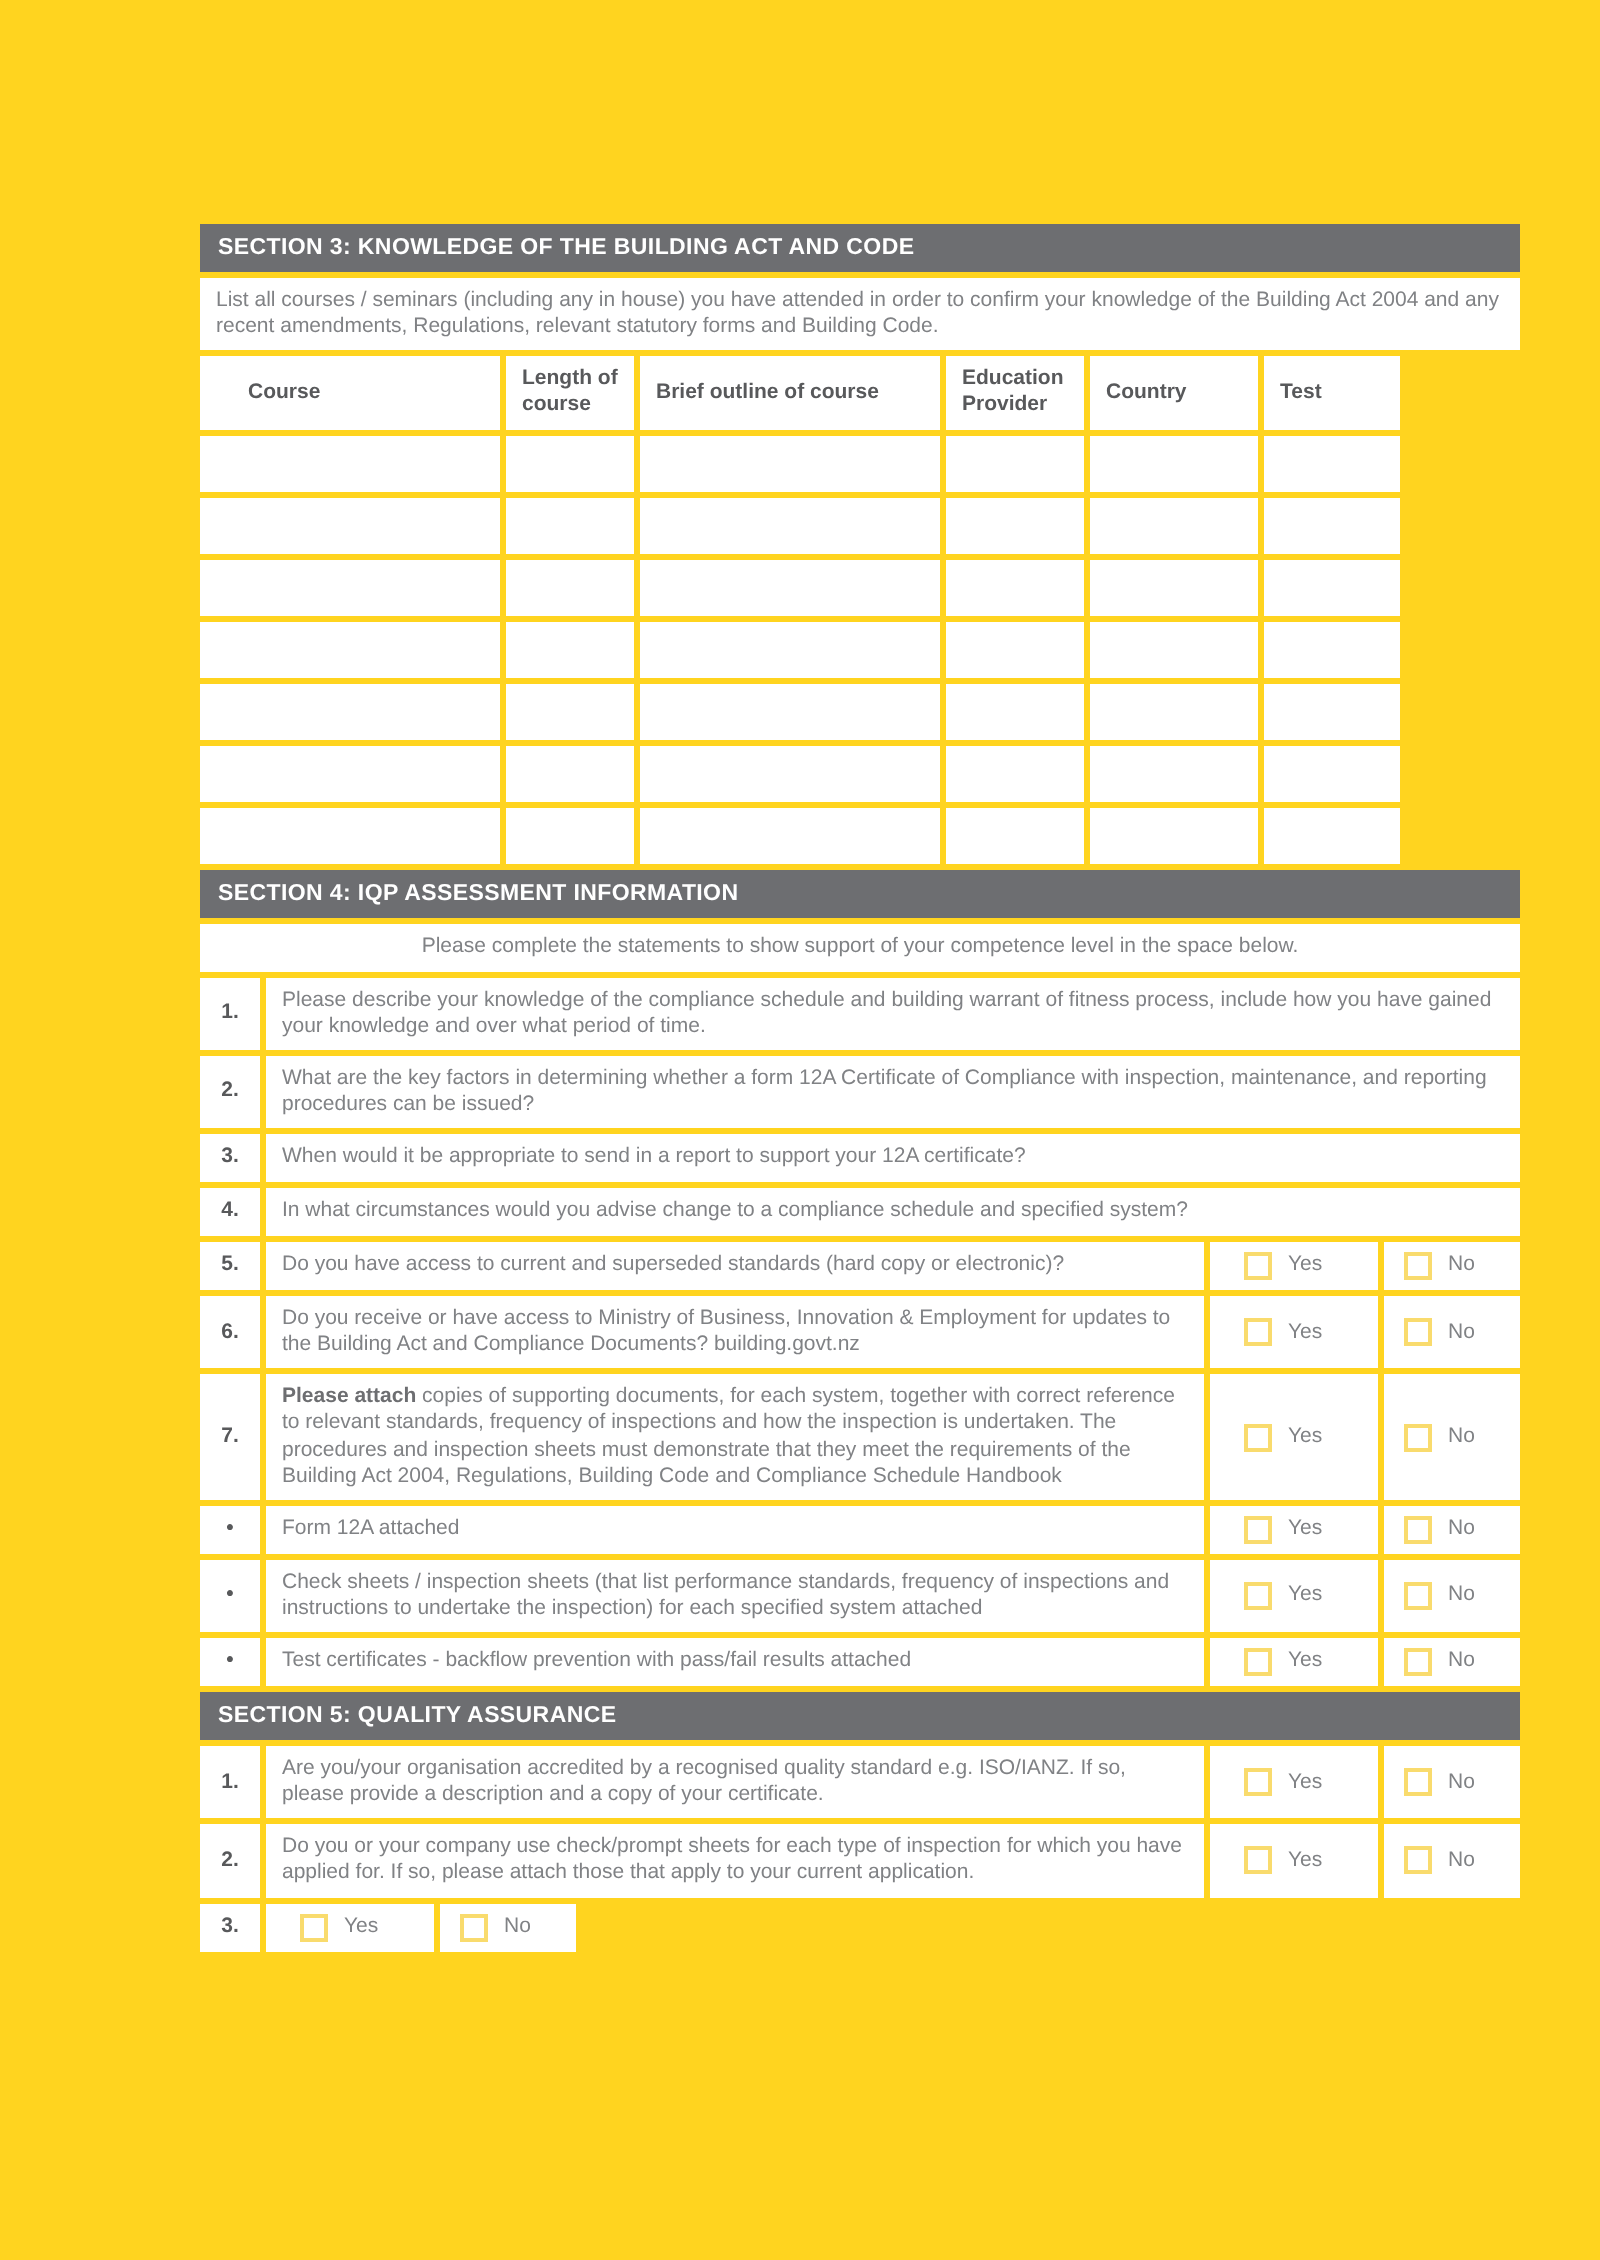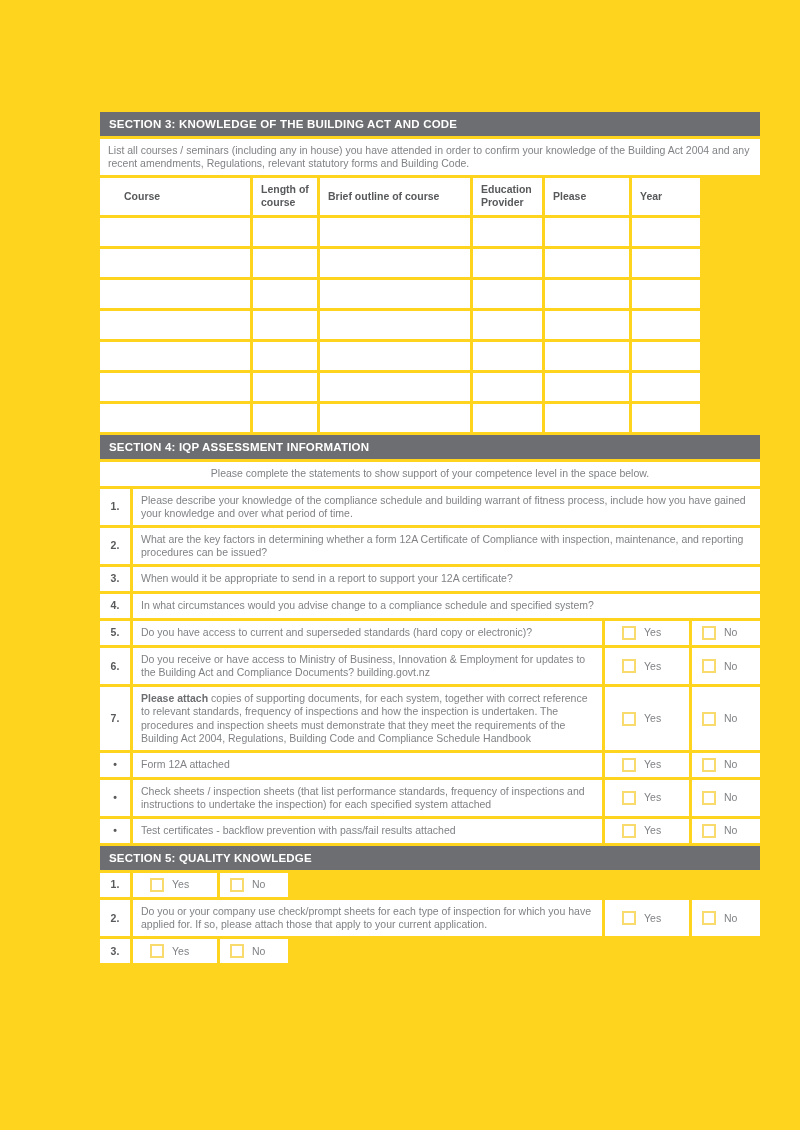--- a/index.html
+++ b/index.html
@@ -63,22 +63,22 @@
 
   <div class="bar">SECTION 3: KNOWLEDGE OF THE BUILDING ACT AND CODE</div>
 
   <div class="cell">List all courses / seminars (including any in house) you have attended in order to confirm your knowledge of the Building Act 2004 and any recent amendments, Regulations, relevant statutory forms and Building Code.</div>
 
   <div class="row">
     <div class="cell hcell col-course">Course</div>
     <div class="cell hcell col-length">Length of course</div>
     <div class="cell hcell col-brief">Brief outline of course</div>
     <div class="cell hcell col-edu">Education Provider</div>
-    <div class="cell hcell col-country">Please</div>
-    <div class="cell hcell col-year">Year</div>
+    <div class="cell hcell col-country">Country</div>
+    <div class="cell hcell col-year">Test</div>
   </div>
 
   <div class="row">
     <div class="cell blank col-course"></div>
     <div class="cell blank col-length"></div>
     <div class="cell blank col-brief"></div>
     <div class="cell blank col-edu"></div>
     <div class="cell blank col-country"></div>
     <div class="cell blank col-year"></div>
   </div>
@@ -248,24 +248,27 @@
     <div class="cell yn-cell yes-cell">
       <span class="checkbox"></span>
       <span class="cb-label">Yes</span>
     </div>
     <div class="cell yn-cell no-cell">
       <span class="checkbox"></span>
       <span class="cb-label">No</span>
     </div>
   </div>
 
-  <div class="bar">SECTION 5: QUALITY KNOWLEDGE</div>
+  <div class="bar">SECTION 5: QUALITY ASSURANCE</div>
 
   <div class="row">
     <div class="cell num-cell">1.</div>
+    <div class="cell q-cell">
+      <span>Are you/your organisation accredited by a recognised quality standard e.g. ISO/IANZ. If so, please provide a description and a copy of your certificate.</span>
+    </div>
     <div class="cell yn-cell yes-cell">
       <span class="checkbox"></span>
       <span class="cb-label">Yes</span>
     </div>
     <div class="cell yn-cell no-cell">
       <span class="checkbox"></span>
       <span class="cb-label">No</span>
     </div>
   </div>
 

